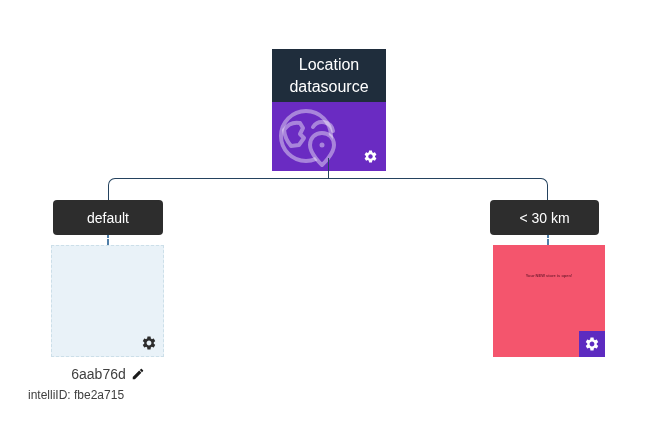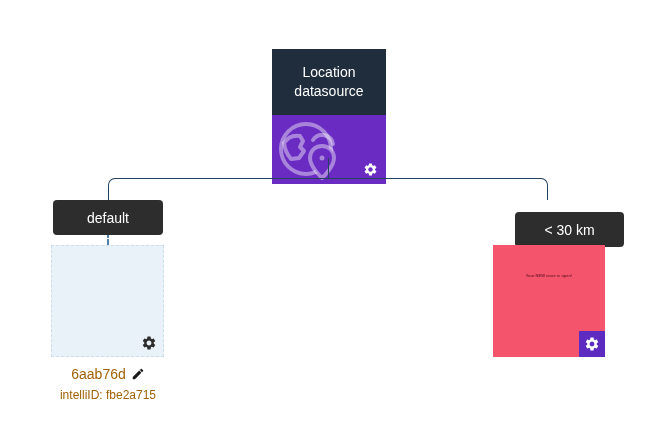--- a/index.html
+++ b/index.html
@@ -16,24 +16,24 @@
   
   .root-node {
     position: absolute;
     left: 272px; top: 49px;
     width: 114px;
     cursor: pointer;
   }
   .root-header {
     background: #1f2d3c;
     color: #ffffff;
-    font-size: 14px;
+    font-size: 16px;
     line-height: 1.35;
     text-align: center;
-    padding: 14px 6px;
+    padding: 5px 6px;
     min-height: 39px;
   }
   .root-body {
     position: relative;
     background: #6a2bc2;
     height: 69px;
   }
   .globe-icon-wrap {
     position: absolute;
     left: 4px; top: 3px;
@@ -79,21 +79,21 @@
     background: #2d2d2d;
     color: #ffffff;
     font-size: 14px;
     border-radius: 4px;
     display: flex;
     align-items: center;
     justify-content: center;
     cursor: pointer;
   }
   .pill-default { left: 53px;  width: 110px; }
-  .pill-distance { left: 515px; width: 109px; margin-top: 12px; }
+  .pill-distance { left: 490px; width: 109px; }
 
   
   .card {
     position: absolute;
     top: 245px;
     height: 112px;
     cursor: pointer;
   }
   .card-default {
     left: 51px;
@@ -132,22 +132,22 @@
     align-items: center;
     justify-content: center;
     cursor: pointer;
   }
   .gear-chip svg { width: 16px; height: 16px; color: #ffffff; }
 
   
   .caption {
     position: absolute;
     width: 160px;
-    text-align: center;
-    color: #a16207;
+    text-align: left;
+    color: #404040;
   }
   .caption-left  { left: 28px;  top: 366px; }
   .caption-right { left: 469px; top: 366px; }
   .caption .hash-row {
     font-size: 14px;
     display: flex;
     align-items: center;
     justify-content: center;
     gap: 5px;
   }

